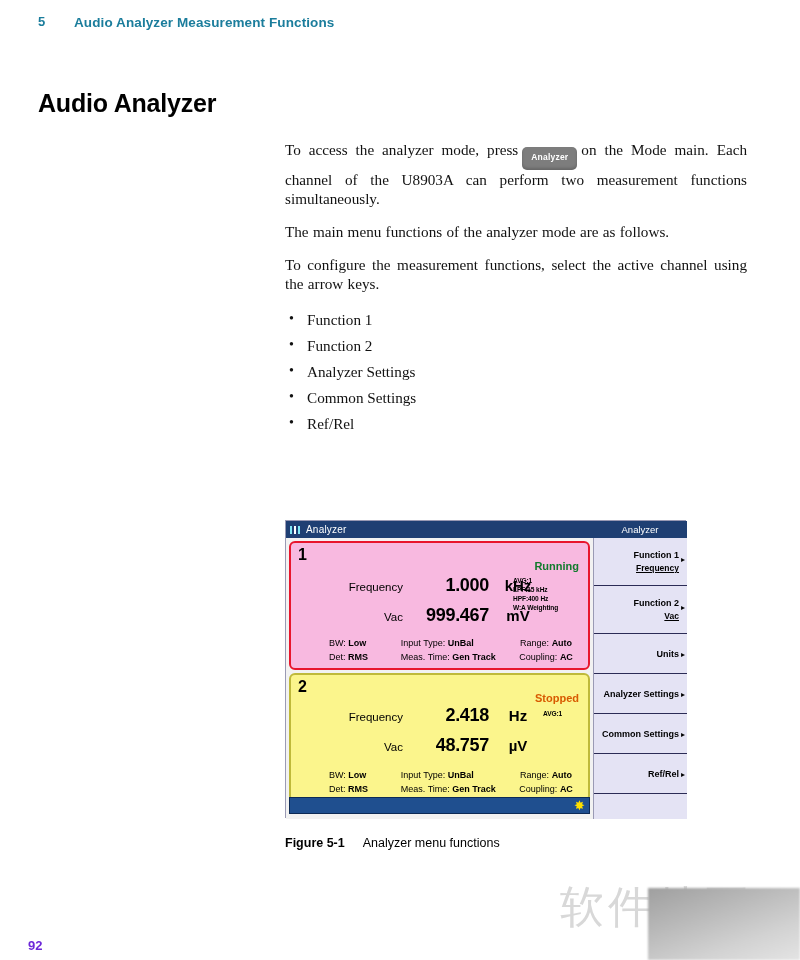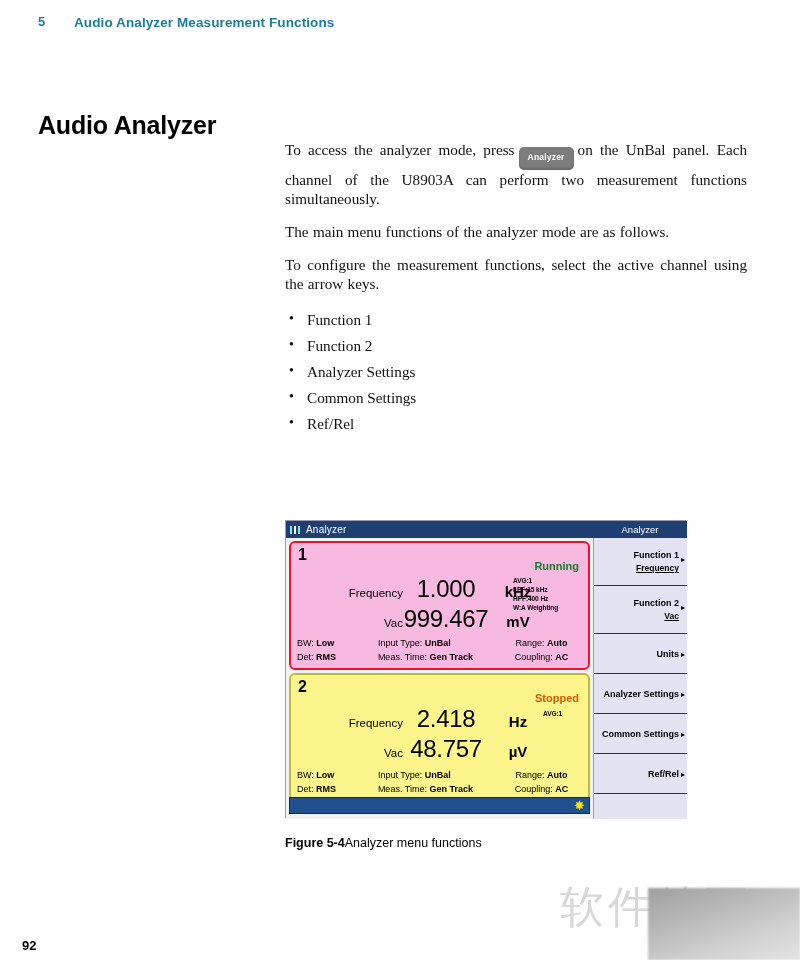--- a/index.html
+++ b/index.html
@@ -36,21 +36,21 @@
     font-family: "Liberation Sans", sans-serif;
     font-weight: bold;
     font-size: 13.5px;
     color: #1b7d9c;
     letter-spacing: 0.1px;
   }
 
   
   .page-title {
     position: absolute;
-    left: 38px; top: 94px;
+    left: 38px; top: 72px;
     font-family: "Liberation Sans", sans-serif;
     font-weight: bold;
     font-size: 25px;
     color: #000000;
     letter-spacing: -0.2px;
   }
 
   
   .body-col {
     position: absolute;
@@ -221,24 +221,24 @@
     display: flex;
     align-items: baseline;
   }
   .row-meas .lbl {
     font-size: 11.5px;
     color: #000000;
     text-align: right;
     width: 112px;
   }
   .row-meas .val {
-    font-size: 24px;
-    font-weight: normal;
-    color: #000000;
-    text-align: center;
+    font-size: 18px;
+    font-weight: bold;
+    color: #000000;
+    text-align: right;
     width: 86px;
     letter-spacing: -0.3px;
   }
   .row-meas .unit {
     font-size: 15px;
     font-weight: bold;
     color: #000000;
     padding-left: 6px;
     width: 46px;
     text-align: center;
@@ -260,20 +260,21 @@
     bottom: 4px;
     width: 100%;
     box-sizing: border-box;
     padding: 0 6px;
     font-size: 9px;
     color: #000000;
   }
   .foot-row {
     display: flex;
     line-height: 14px;
+    margin-left: 32px;
   }
   .foot-c1 { width: 84px; }
   .foot-c2 { width: 128px; }
   .foot-c3 { width: 84px; text-align: center; }
   .foot-row b { font-weight: bold; }
 
   
   .inst-statusbar {
     position: absolute;
     left: 3px;
@@ -343,21 +344,21 @@
   
   .fig-caption {
     position: absolute;
     left: 285px;
     top: 836px;
     font-family: "Liberation Sans", sans-serif;
     font-size: 12.5px;
     color: #000000;
   }
   .fig-caption b { font-weight: bold; }
-  .fig-caption .cap-txt { font-weight: normal; }
+  .fig-caption .cap-txt { margin-left: 18px; font-weight: normal; }
 
   
   .watermark {
     position: absolute;
     left: 560px;
     top: 878px;
     font-family: "DejaVu Sans", sans-serif;
     font-size: 44px;
     color: #d8d8d8;
     letter-spacing: 4px;
@@ -370,42 +371,42 @@
     top: 888px;
     width: 152px;
     height: 72px;
     background: linear-gradient(160deg,#9f9f9f 0%, #b8b8b8 35%, #d2d2d2 70%, #e4e4e4 100%);
     filter: blur(1.2px);
   }
 
   
   .page-num {
     position: absolute;
-    left: 22px;
+    left: 28px;
     top: 938px;
     font-family: "Liberation Sans", sans-serif;
     font-weight: bold;
     font-size: 13px;
-    color: #000000;
+    color: #6d28d9;
   }
 </style>
 </head>
 <body>
 
 <div class="page-header">
   <span class="chapter-num">5</span>
   <span class="chapter-title">Audio Analyzer Measurement Functions</span>
 </div>
 
 <h1 class="page-title">Audio Analyzer</h1>
 
 <div class="body-col">
 
   <p class="para">
-    <span>To access the analyzer mode, press</span><span class="inline-key">Analyzer</span><span>on the UnBal panel. Each channel of the U8903A can perform two measurement functions simultaneously.</span>
+    <span>To access the analyzer mode, press</span><span class="inline-key">Analyzer</span><span>on the Mode main. Each channel of the U8903A can perform two measurement functions simultaneously.</span>
   </p>
 
   <p class="para nojust">The main menu functions of the analyzer mode are as follows.</p>
 
   <p class="para">To configure the measurement functions, select the active channel using the arrow keys.</p>
 
   <ul class="bullets">
     <li>Function 1</li>
     <li>Function 2</li>
     <li>Analyzer Settings</li>
@@ -527,19 +528,19 @@
       <div class="sk sk-h40">
         <span class="sk-l1">Ref/Rel</span>
         <span class="arrow" style="top:16px;">▸</span>
       </div>
     </div>
 
   </div>
 </div>
 
 <div class="fig-caption">
-  <b>Figure 5-4</b><span class="cap-txt">Analyzer menu functions</span>
+  <b>Figure 5-1</b><span class="cap-txt">Analyzer menu functions</span>
 </div>
 
 <div class="watermark">软件特区</div>
 <div class="wm-block"></div>
 
 <div class="page-num">92</div>
 
 </body></html>

